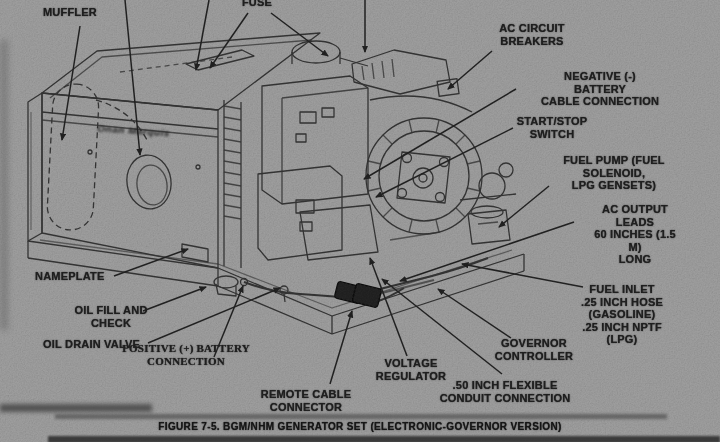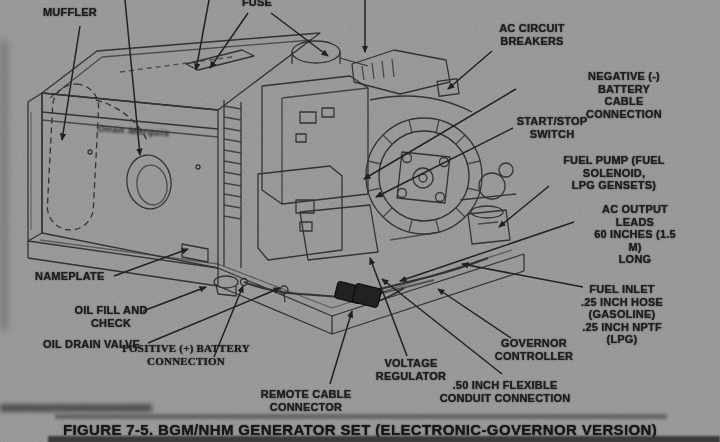--- a/index.html
+++ b/index.html
@@ -23,21 +23,21 @@
   .brand{
     position:absolute;left:99px;top:125px;
     font-weight:bold;font-style:italic;font-size:9.5px;color:#161616;
     transform:rotate(4deg) scaleX(1.05);
     filter:blur(1.05px);
     letter-spacing:.5px;
   }
   .caption{
     position:absolute;left:0;top:421px;width:720px;
     text-align:center;
-    font-weight:bold;font-size:15px;letter-spacing:.35px;
+    font-weight:bold;font-size:10px;letter-spacing:.35px;
     color:#141414;
     text-shadow:0 0 1px rgba(20,20,20,.9), 0 0 2.5px rgba(80,80,80,.5);
   }
   .smudge{position:absolute;pointer-events:none;}
   .sm1{left:0;top:404px;width:152px;height:8px;background:#474747;filter:blur(2.2px);opacity:.85;}
   .sm2{left:55px;top:414px;width:612px;height:5px;background:#585858;filter:blur(1.6px);opacity:.8;}
   .sm3{left:48px;top:436px;width:672px;height:7px;background:#3a3a3a;filter:blur(1.3px);}
   .sm4{left:0;top:40px;width:8px;height:290px;background:#5c5c5c;filter:blur(3px);opacity:.45;}
   svg.grain{position:absolute;left:0;top:0;pointer-events:none;}
 </style>
@@ -179,21 +179,21 @@
       <path d="M148,343 L280,288" marker-end="url(#arw)"></path>
       <path d="M143,311 L206,287" marker-end="url(#arw)"></path>
       <path d="M114,276 L188,249" marker-end="url(#arw)"></path>
     </g>
   </svg>
 
   <div class="label" style="left:12px;top:6px;padding-left:31px;">MUFFLER</div>
   <div class="label lc" style="left:257px;top:-4px;">FUSE</div>
   <div class="label lc" style="left:532px;top:22px;">AC CIRCUIT
 BREAKERS</div>
-  <div class="label lc" style="left:600px;top:70px;margin-left:24px;">NEGATIVE (-) BATTERY
+  <div class="label lc" style="left:600px;top:70px;">NEGATIVE (-) BATTERY
 CABLE CONNECTION</div>
   <div class="label lc" style="left:552px;top:115px;">START/STOP
 SWITCH</div>
   <div class="label lc" style="left:614px;top:154px;">FUEL PUMP (FUEL SOLENOID,
 LPG GENSETS)</div>
   <div class="label lc" style="left:635px;top:203px;">AC OUTPUT LEADS
 60 INCHES (1.5 M)
 LONG</div>
   <div class="label lc" style="left:622px;top:283px;">FUEL INLET
 .25 INCH HOSE (GASOLINE)

